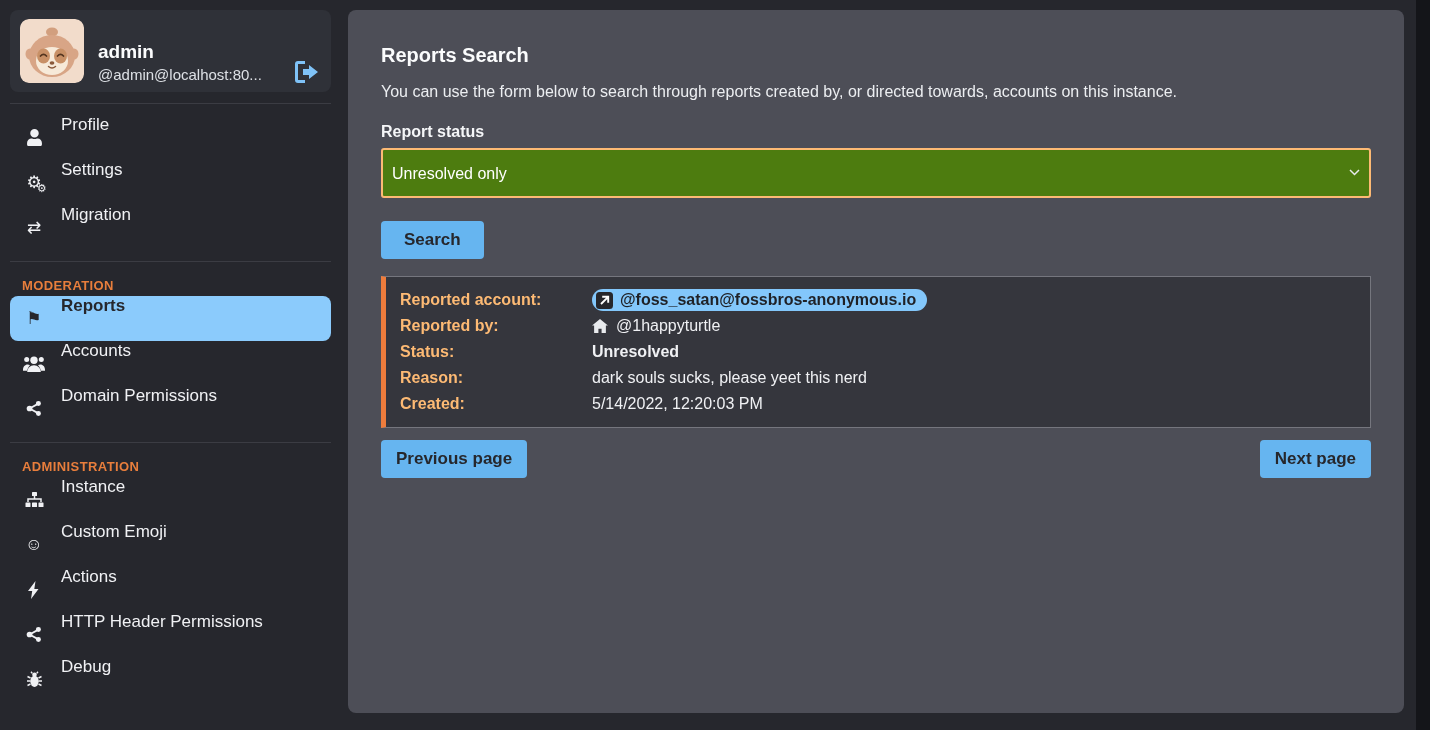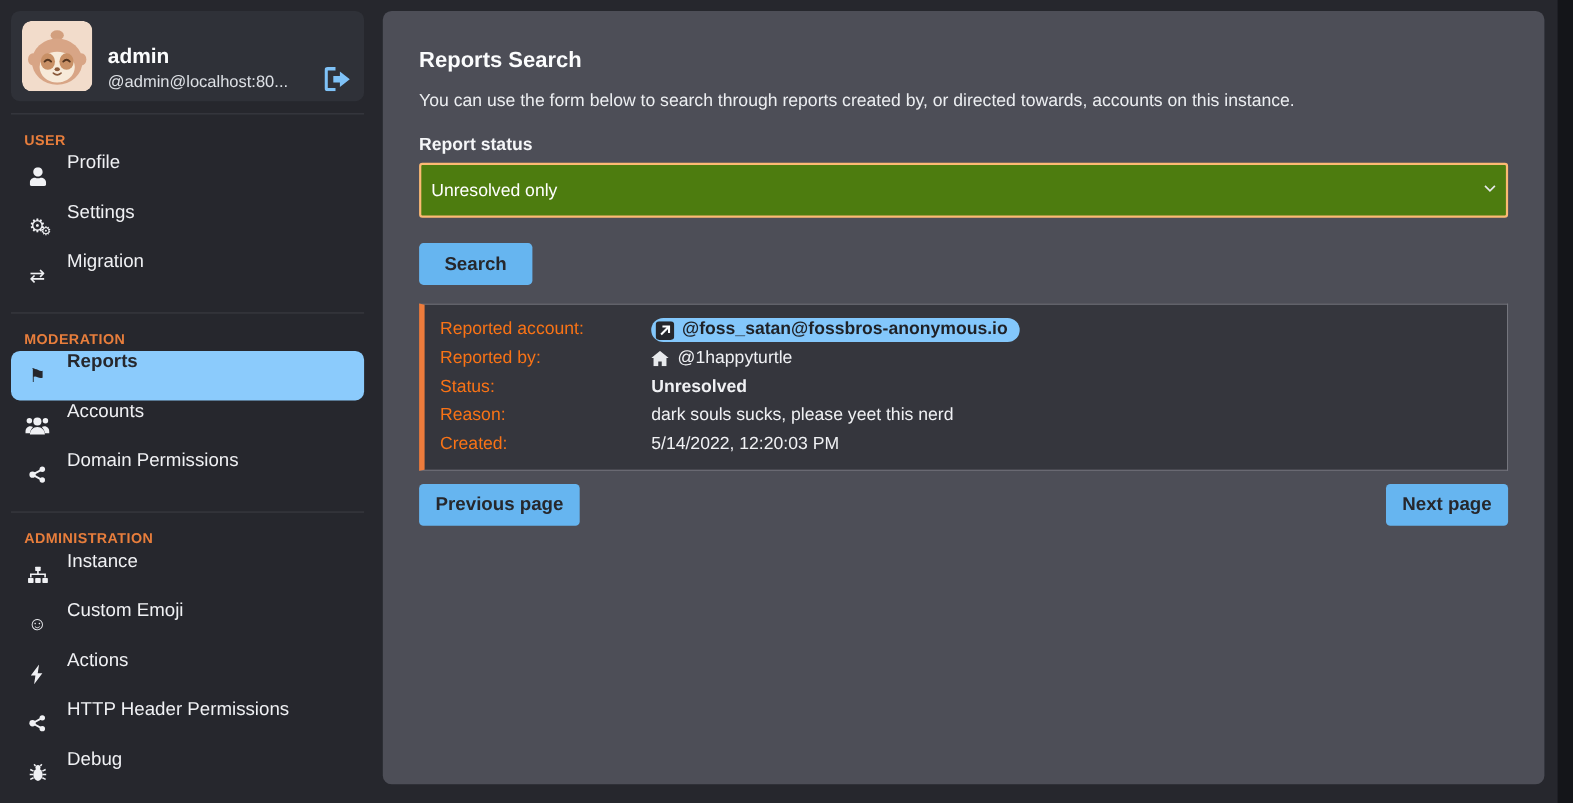--- a/index.html
+++ b/index.html
@@ -71,21 +71,21 @@
   .search-btn { margin-top:23px; }
 
   .report-card {
     margin-top:17px; background:#35363d;
     border:1px solid #75767e; border-left:5px solid #ee7c3c;
     padding:10px 14px;
     display:grid; grid-template-columns:192px 1fr;
     font-size:16px; line-height:26px; cursor:pointer;
     row-gap:0;
   }
-  .report-label { font-weight:normal; color:#f97316; }
+  .report-label { font-weight:bold; color:#fdba74; }
   .report-value { color:#f0f1f4; display:flex; align-items:center; gap:8px; }
   .bold-value { font-weight:bold; }
   .badge {
     display:inline-flex; align-items:center; gap:7px;
     background:#83c7fb; color:#1f2126; font-weight:bold;
     border-radius:999px; padding:1px 11px 1px 4px; line-height:20px;
   }
   .pager { display:flex; justify-content:space-between; margin-top:12px; }
   .pager .btn { padding:9px 15px; }
 
@@ -122,21 +122,20 @@
       <span class="logout">
         <svg width="24" height="22" viewBox="0 0 24 22">
           <path d="M10 0H3a3 3 0 0 0-3 3v16a3 3 0 0 0 3 3h7v-3H3V3h7z" fill="#7fc2f7"></path>
           <path d="M8 8h6V4l9 7-9 7v-4H8z" fill="#7fc2f7"></path>
         </svg>
       </span>
     </div>
 
     <hr class="divider">
 
-    <div class="section-header">USER</div>
     <div class="nav-item">
       <span class="ico">
         <svg width="15" height="17" viewBox="0 0 448 512">
             <path fill="currentColor" d="M224 256c70.7 0 128-57.3 128-128S294.7 0 224 0 96 57.3 96 128s57.3 128 128 128zm89.6 32h-16.7c-22.2 10.2-46.9 16-72.9 16s-50.6-5.8-72.9-16h-16.7C60.2 288 0 348.2 0 422.4V464c0 26.5 21.5 48 48 48h352c26.5 0 48-21.5 48-48v-41.6c0-74.2-60.2-134.4-134.4-134.4z"></path>
           </svg>
       </span>
       <span>Profile</span>
     </div>
     <div class="nav-item">
       <span class="ico">

